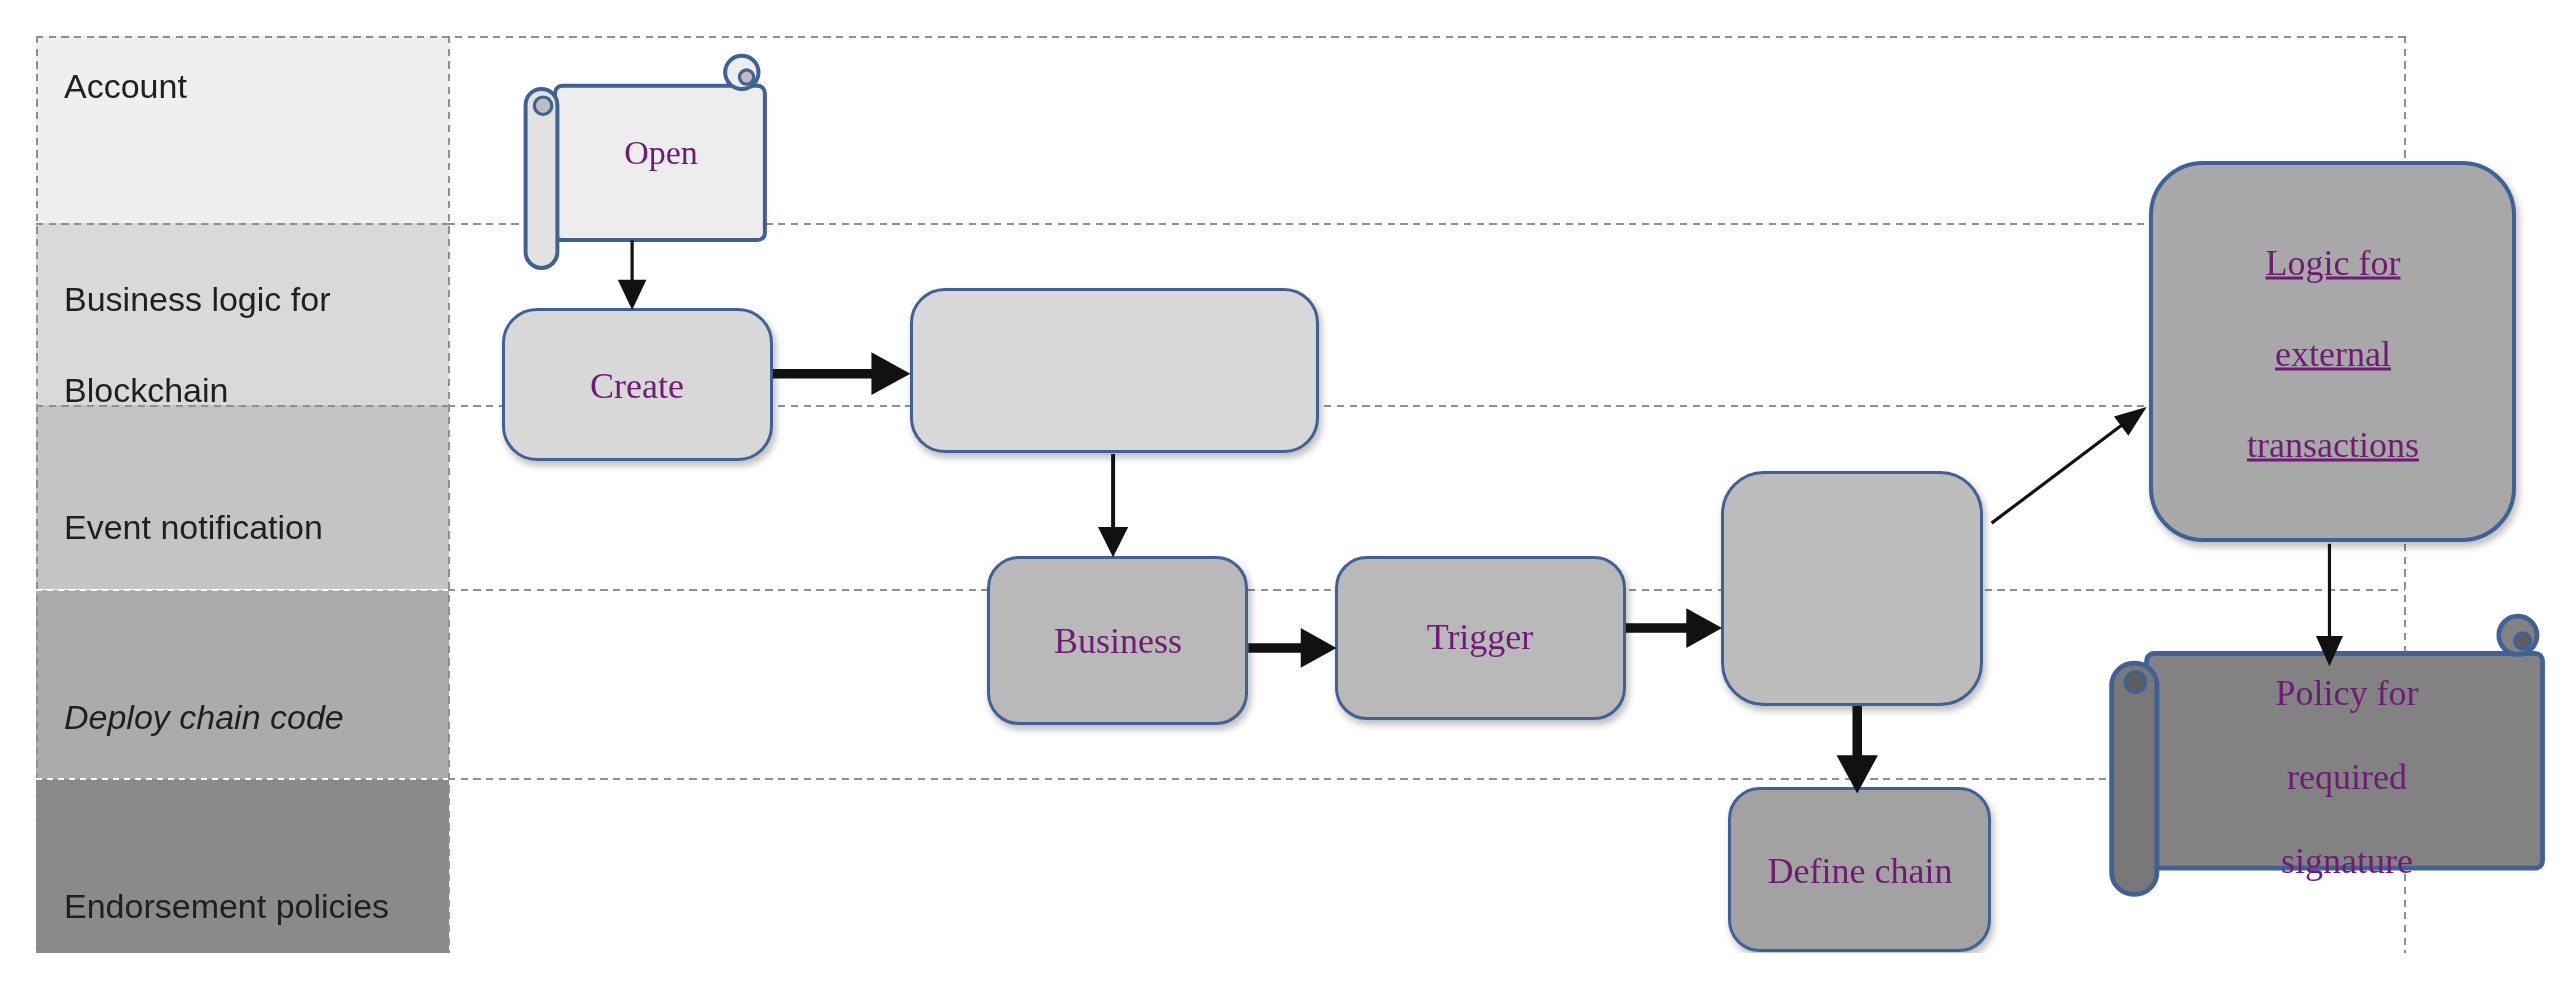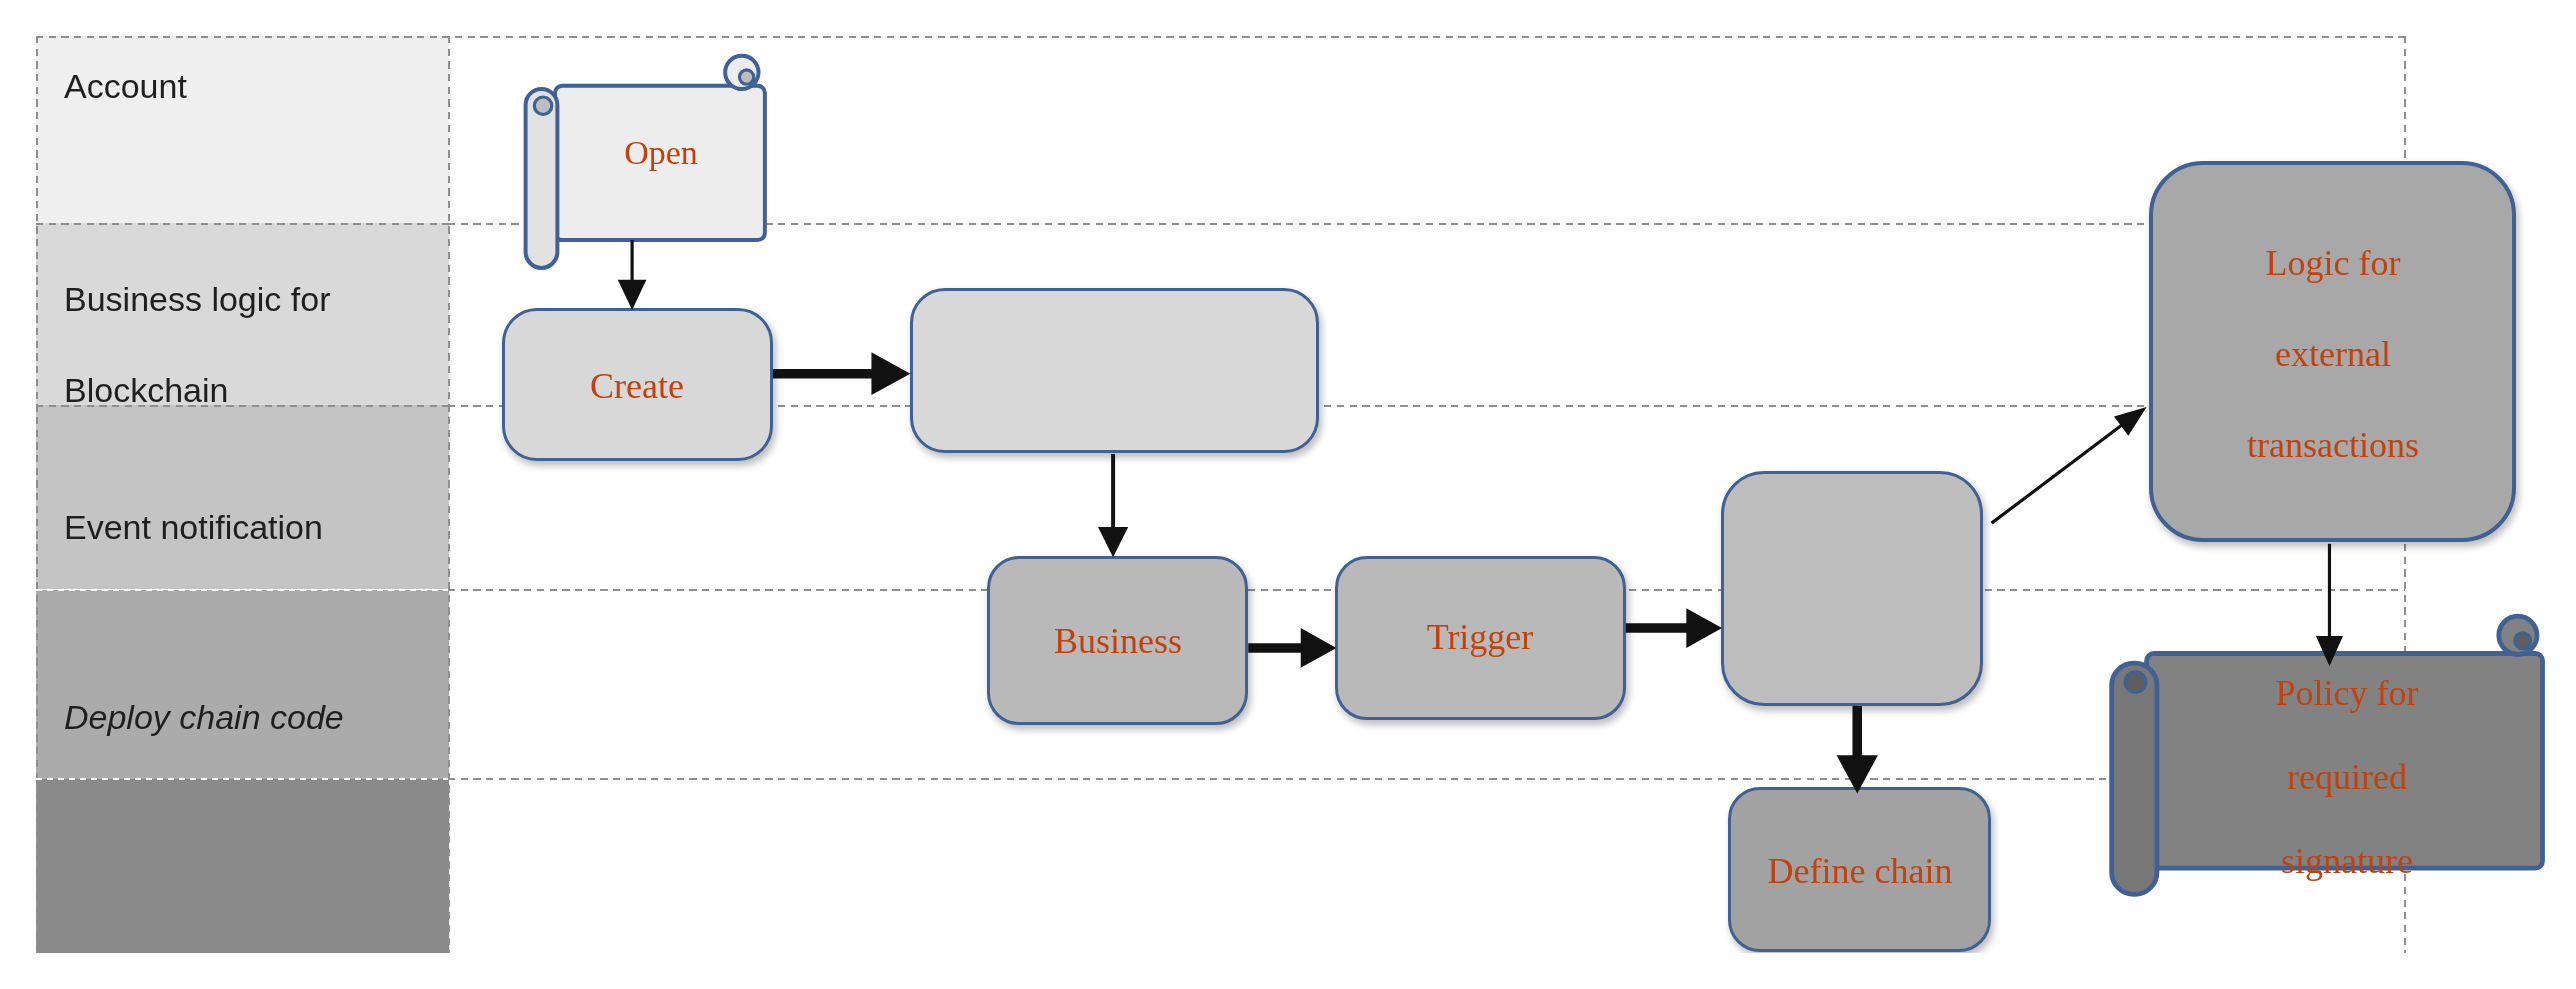--- a/index.html
+++ b/index.html
@@ -50,30 +50,30 @@
           box-shadow:2.4px 4.8px 7.2px rgba(0,0,0,.25);}
   #box-create  {left:502px; top:308px; width:271px;height:153px;border-radius:35px;}
   #box-b2b     {left:910px;top:288px; width:409px;height:165px;border-radius:35px;}
   #box-automate{left:987px;top:556px; width:261px;height:169px;border-radius:32px;}
   #box-trigger {left:1335px;top:556px; width:291px;height:164px;border-radius:32px;}
   #box-enable  {left:1721px;top:471px; width:262px;height:235px;border-radius:43px;}
   #box-define  {left:1728px;top:787px; width:263px;height:165px;border-radius:32px;}
   #box-logic   {left:2149px;top:161px; width:367px;height:381px;border-radius:54px;border-width:4px;}
 
   
-  .node-label{position:absolute;z-index:5;color:#c2410c;font-family:"Liberation Serif",serif;
+  .node-label{position:absolute;z-index:5;color:#701a75;font-family:"Liberation Serif",serif;
               font-size:36px;text-align:center;transform:translate(-50%,-50%);white-space:pre-line;}
   #label-open    {left:661px; top:153px;font-size:34px;}
   #label-create  {left:637px; top:386px;text-align:center;}
   #label-b2b     {left:1115px;top:369px;}
   #label-automate{left:1118px;top:641px;}
   #label-trigger {left:1480px;top:637px;}
   #label-enable  {left:1852px;top:598px;line-height:99px;}
   #label-define  {left:1860px;top:871px;}
-  #label-logic   {left:2333px;top:354px;line-height:91px;}
+  #label-logic   {left:2333px;top:354px;line-height:91px;text-decoration:underline;}
   #label-policy  {left:2347px;top:777px;line-height:84px;}
 
   
   #shape-layer{position:absolute;left:0;top:0;z-index:4;pointer-events:none;}
 </style>
 </head>
 <body>
 
 <div id="stage">
 
@@ -157,20 +157,21 @@
       <path d="M2930,684 L2930,802" stroke-width="4"></path>
       <path d="M2930,838 L2913,800 L2947,800 Z" stroke="none"></path>
     </g>
   </svg>
 
   <div class="lane-label" id="lane-label-0">Account</div>
   <div class="lane-label" id="lane-label-2">Event notification</div>
   <div class="lane-label" id="lane-label-1">Business logic for
 Blockchain</div>
   <div class="lane-label" id="lane-label-3">Deploy chain code</div>
+  <div class="lane-label" id="lane-label-4">Endorsement policies</div>
 
   <div class="node-label" id="label-open">Open</div>
   <div class="node-label" id="label-create">Create</div>
   <div class="node-label" id="label-automate">Business</div>
   <div class="node-label" id="label-trigger">Trigger</div>
   <div class="node-label" id="label-define">Define chain</div>
   <div class="node-label" id="label-logic">Logic for
 external
 transactions</div>
   <div class="node-label" id="label-policy">Policy for required

